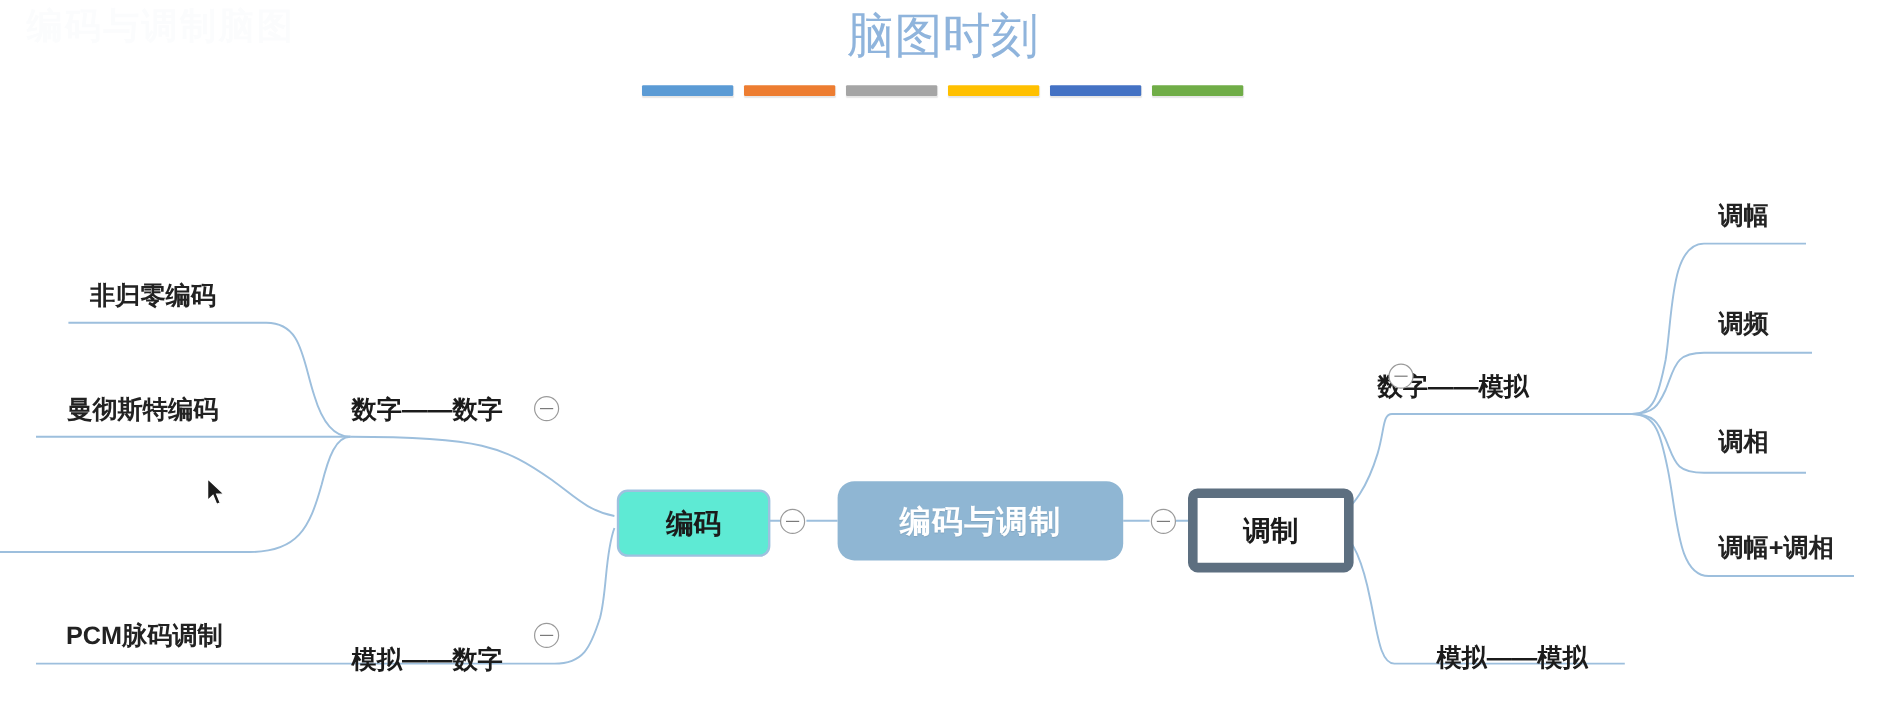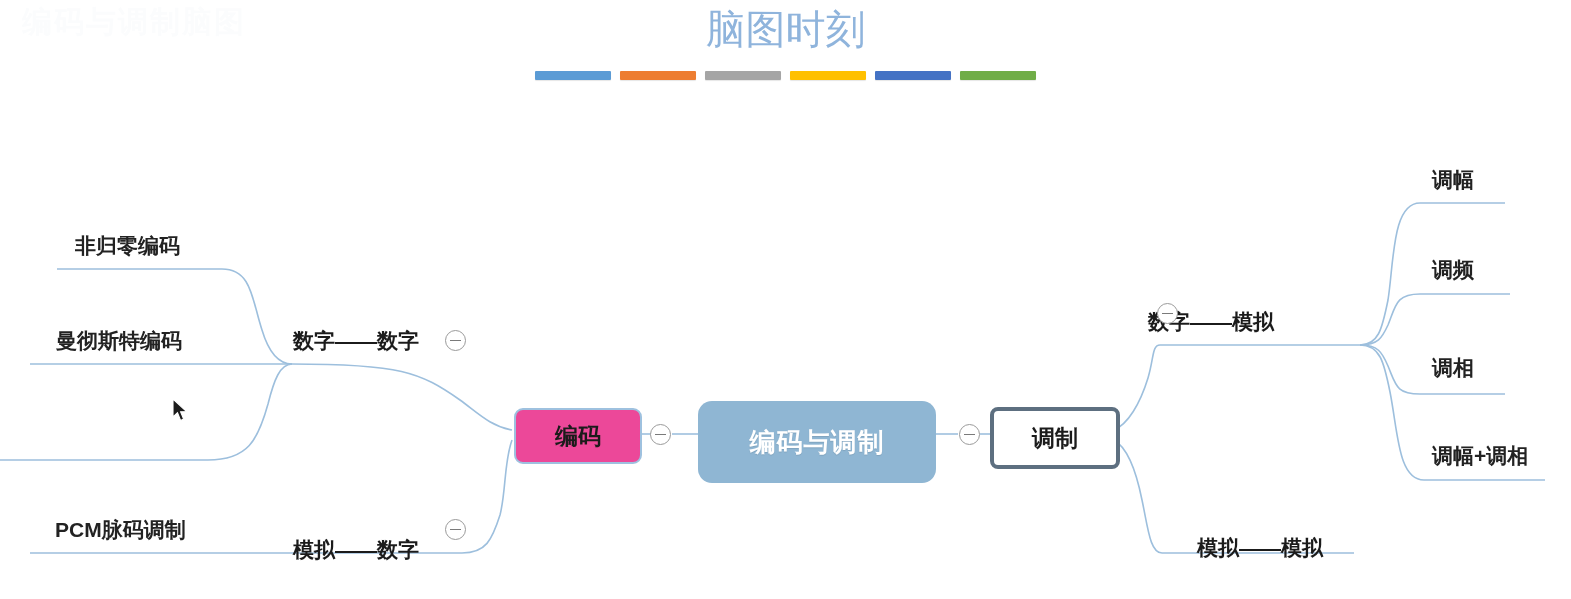--- a/index.html
+++ b/index.html
@@ -93,42 +93,42 @@
     white-space: nowrap;
     font-family: "Liberation Sans", "DejaVu Sans", sans-serif;
   }
   #node-bianma {
     left: 514px;
     top: 408px;
     width: 124px;
     height: 52px;
     border: 2px solid #9EC1DF;
     border-radius: 9px;
-    background: #ec4899;
+    background: #5eead4;
     font-size: 23px;
     font-weight: 700;
     color: #1b1b1b;
   }
   #node-tiaozhi {
     left: 990px;
     top: 407px;
     width: 122px;
     height: 54px;
-    border: 4px solid #0369a1;
+    border: 8px solid #0369a1;
     border-radius: 8px;
     background: #ffffff;
     font-size: 23px;
     font-weight: 700;
     color: #1b1b1b;
   }
   #node-center {
     left: 698px;
     top: 401px;
     width: 238px;
-    height: 82px;
+    height: 66px;
     border-radius: 14px;
     background: #8FB6D3;
     font-size: 26px;
     font-weight: 700;
     color: #ffffff;
     text-shadow: 0 1px 1px rgba(0,0,0,0.10);
     letter-spacing: 1px;
   }
 
   

